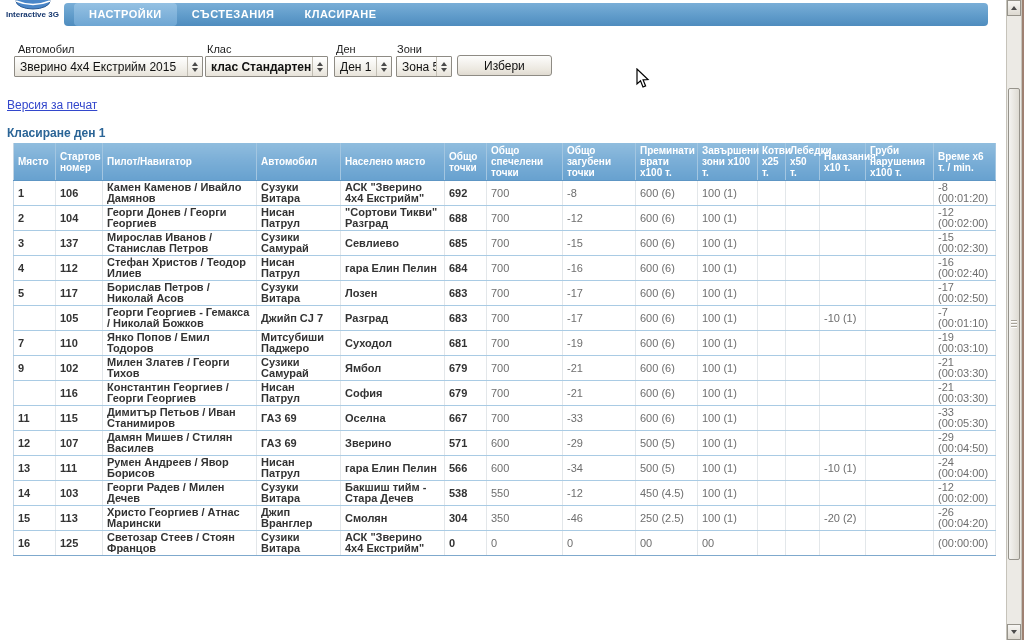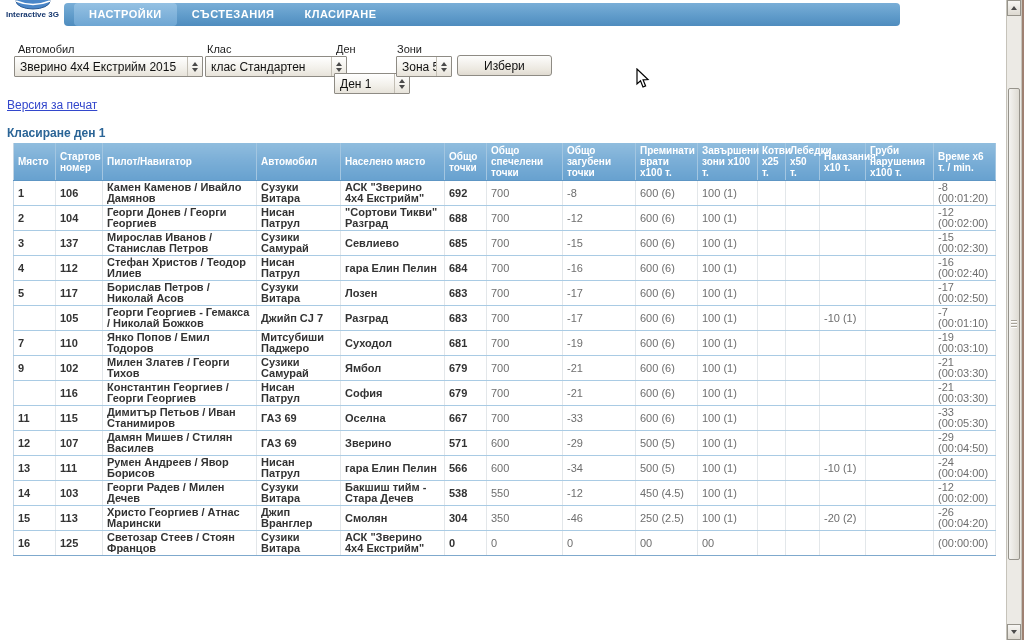--- a/index.html
+++ b/index.html
@@ -7,21 +7,21 @@
   body {
     width:1024px; height:640px; position:relative; overflow:hidden;
     background:#ffffff; font-family:"Liberation Sans", sans-serif;
   }
 
   
   .logo { position:absolute; left:2px; top:0; width:62px; height:30px; }
 
   
   .navbar {
-    position:absolute; left:64px; top:3px; width:836px; height:23px;
+    position:absolute; left:64px; top:3px; width:924px; height:23px;
     background:linear-gradient(180deg, #79aed7 0%, var(--navbar-blue) 60%, #4f8cbe 100%);
     border-radius:4px; display:flex; align-items:stretch; padding-left:10px;
   }
   .tab {
     color:#fff; font-size:11px; font-weight:bold; letter-spacing:.5px;
     line-height:23px; padding:0 15px; cursor:default; white-space:nowrap;
   }
   .tab.active {
     background:linear-gradient(180deg,#95c1e3 0%, #6ea6d3 100%);
     border-radius:4px;
@@ -122,28 +122,28 @@
 <div class="flabel" style="left:336px; top:43px;">Ден</div>
 <div class="flabel" style="left:397px; top:43px;">Зони</div>
 
 <div class="gtk-select" style="left:14px; top:56px; width:189px;">
   <span class="txt">Зверино 4x4 Екстрийм 2015</span>
   <span class="spin">
       <i class="arr-up"></i>
       <i class="arr-down"></i>
     </span>
 </div>
-<div class="gtk-select" style="left:205px; top:56px; width:142px;">
+<div class="gtk-select" style="left:205px; top:56px; width:123px;font-weight:bold;">
   <span class="txt">клас Стандартен</span>
   <span class="spin">
       <i class="arr-up"></i>
       <i class="arr-down"></i>
     </span>
 </div>
-<div class="gtk-select" style="left:334px; top:56px; width:76px;margin-top:17px;">
+<div class="gtk-select" style="left:334px; top:56px; width:58px;">
   <span class="txt">Ден 1</span>
   <span class="spin">
       <i class="arr-up"></i>
       <i class="arr-down"></i>
     </span>
 </div>
 <div class="gtk-select" style="left:396px; top:56px; width:56px;">
   <span class="txt">Зона 5</span>
   <span class="spin">
       <i class="arr-up"></i>

